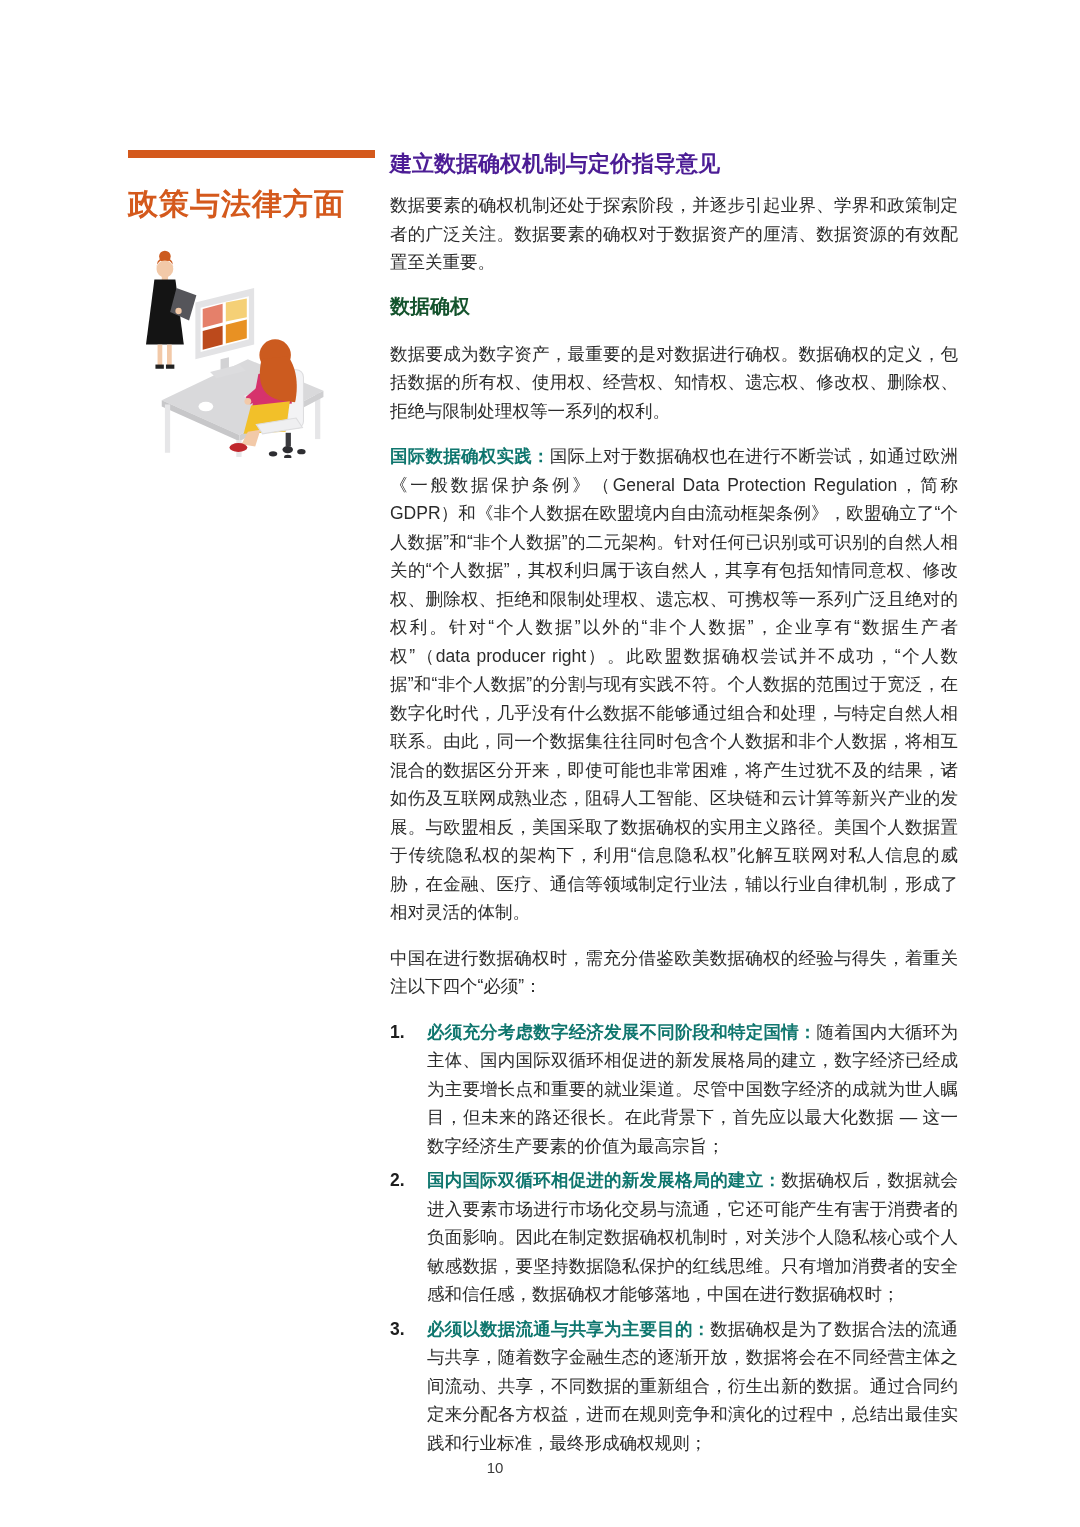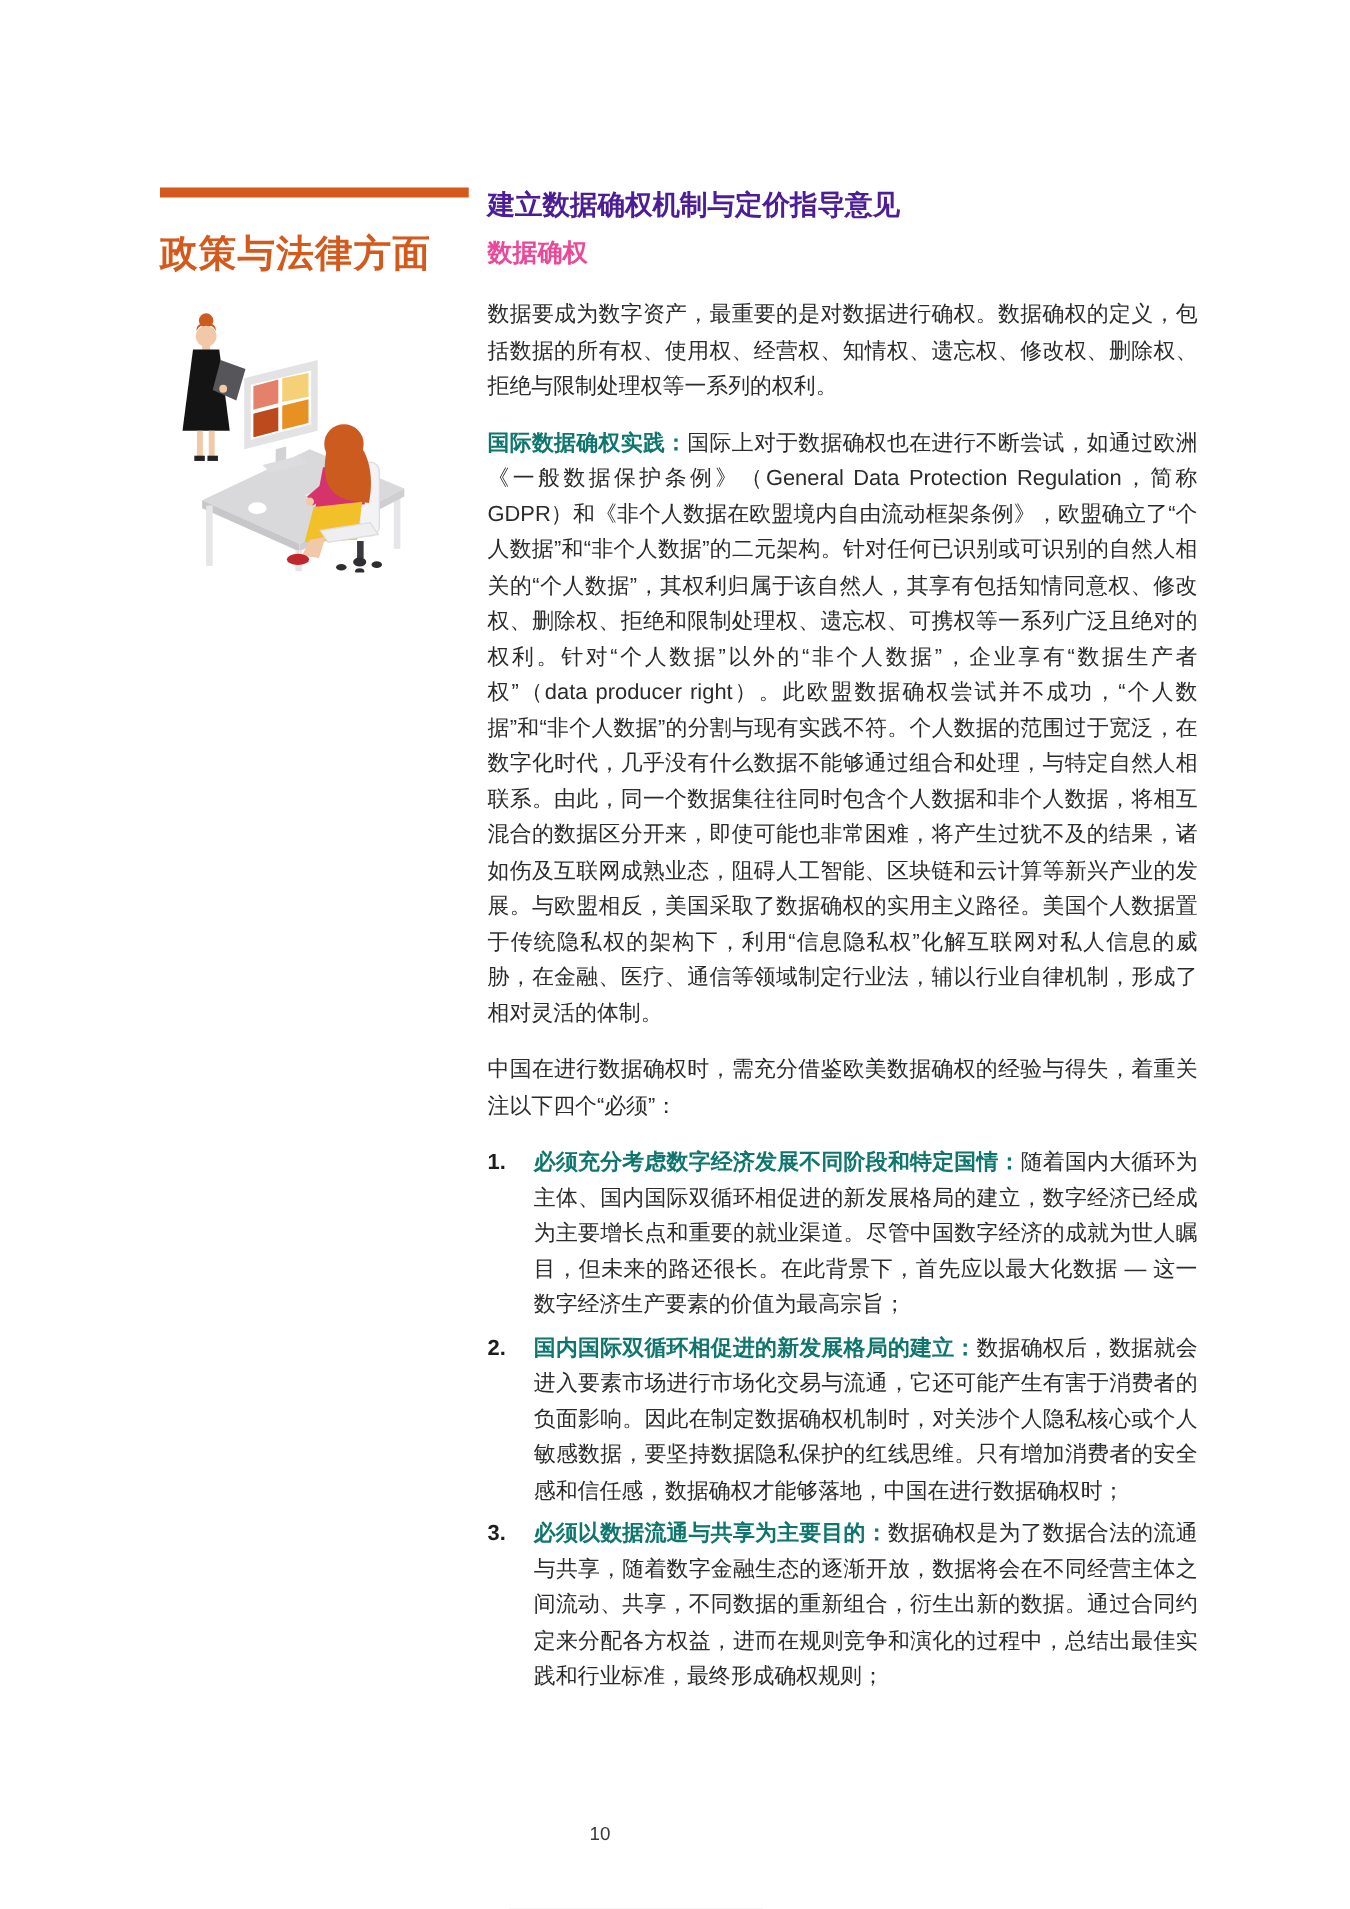--- a/index.html
+++ b/index.html
@@ -32,42 +32,42 @@
   }
   .body-p{
     margin:0 0 17px 0;
     font-size:17.5px;line-height:28.5px;
     text-align:justify;
     text-justify:inter-ideograph;
   }
   .sub-heading{
     margin:8px 0 22px 0;
     font-size:20px;line-height:24px;
-    font-weight:bold;color:#ec4899;
+    font-weight:bold;color:#14532d;
   }
   .lead{font-weight:bold;color:#0f766e;}
   
   .num-list{margin-top:2px;}
   .list-item{display:flex;margin:0 0 6px 0;}
   .list-item .num{
     flex:0 0 37px;
     font-size:17.5px;line-height:28.5px;
     font-weight:bold;color:#1d1d1d;
   }
   .list-item .item-body{
     flex:1;
     font-size:17.5px;line-height:28.5px;
     text-align:justify;
     text-justify:inter-ideograph;
   }
   
   .page-number{
     position:absolute;left:0;top:1459px;width:960px;
     text-align:center;
-    font-size:15px;color:#3a3a3a;
+    font-size:15px;color:#3a3a3a;padding-left:15px;
   }
 </style>
 </head>
 <body>
 
 <div class="page">
 
   <div class="sidebar">
     <div class="accent-rule"></div>
     <div class="sidebar-title">政策与法律方面</div>
@@ -130,20 +130,21 @@
         <ellipse cx="163" cy="194" rx="4" ry="2.5" fill="#2e2e32"></ellipse>
         <ellipse cx="150" cy="199" rx="3.5" ry="2.2" fill="#2e2e32"></ellipse>
       </svg>
     </div>
   </div>
 
   <div class="main">
 
     <h1 class="main-heading">建立数据确权机制与定价指导意见</h1>
 
+    <p class="body-p">数据要素的确权机制还处于探索阶段，并逐步引起业界、学界和政策制定者的广泛关注。数据要素的确权对于数据资产的厘清、数据资源的有效配置至关重要。</p>
 
     <h2 class="sub-heading">数据确权</h2>
 
     <p class="body-p"><span>数据要成为数字资产，最重要的是对数据进行确权。数据确权的定义，包括数据的所有权、使用权、经营权、知情权、遗忘权、修改权、删除权、拒绝与限制处理权等一系列的权利。</span></p>
 
     <p class="body-p"><span class="lead">国际数据确权实践：</span><span>国际上对于数据确权也在进行不断尝试，如通过欧洲《一般数据保护条例》（General Data Protection Regulation，简称GDPR）和《非个人数据在欧盟境内自由流动框架条例》，欧盟确立了“个人数据”和“非个人数据”的二元架构。针对任何已识别或可识别的自然人相关的“个人数据”，其权利归属于该自然人，其享有包括知情同意权、修改权、删除权、拒绝和限制处理权、遗忘权、可携权等一系列广泛且绝对的权利。针对“个人数据”以外的“非个人数据”，企业享有“数据生产者权”（data producer right）。此欧盟数据确权尝试并不成功，“个人数据”和“非个人数据”的分割与现有实践不符。个人数据的范围过于宽泛，在数字化时代，几乎没有什么数据不能够通过组合和处理，与特定自然人相联系。由此，同一个数据集往往同时包含个人数据和非个人数据，将相互混合的数据区分开来，即使可能也非常困难，将产生过犹不及的结果，诸如伤及互联网成熟业态，阻碍人工智能、区块链和云计算等新兴产业的发展。与欧盟相反，美国采取了数据确权的实用主义路径。美国个人数据置于传统隐私权的架构下，利用“信息隐私权”化解互联网对私人信息的威胁，在金融、医疗、通信等领域制定行业法，辅以行业自律机制，形成了相对灵活的体制。</span></p>
 
     <p class="body-p"><span>中国在进行数据确权时，需充分借鉴欧美数据确权的经验与得失，着重关注以下四个“必须”：</span></p>
 
     <div class="num-list">

